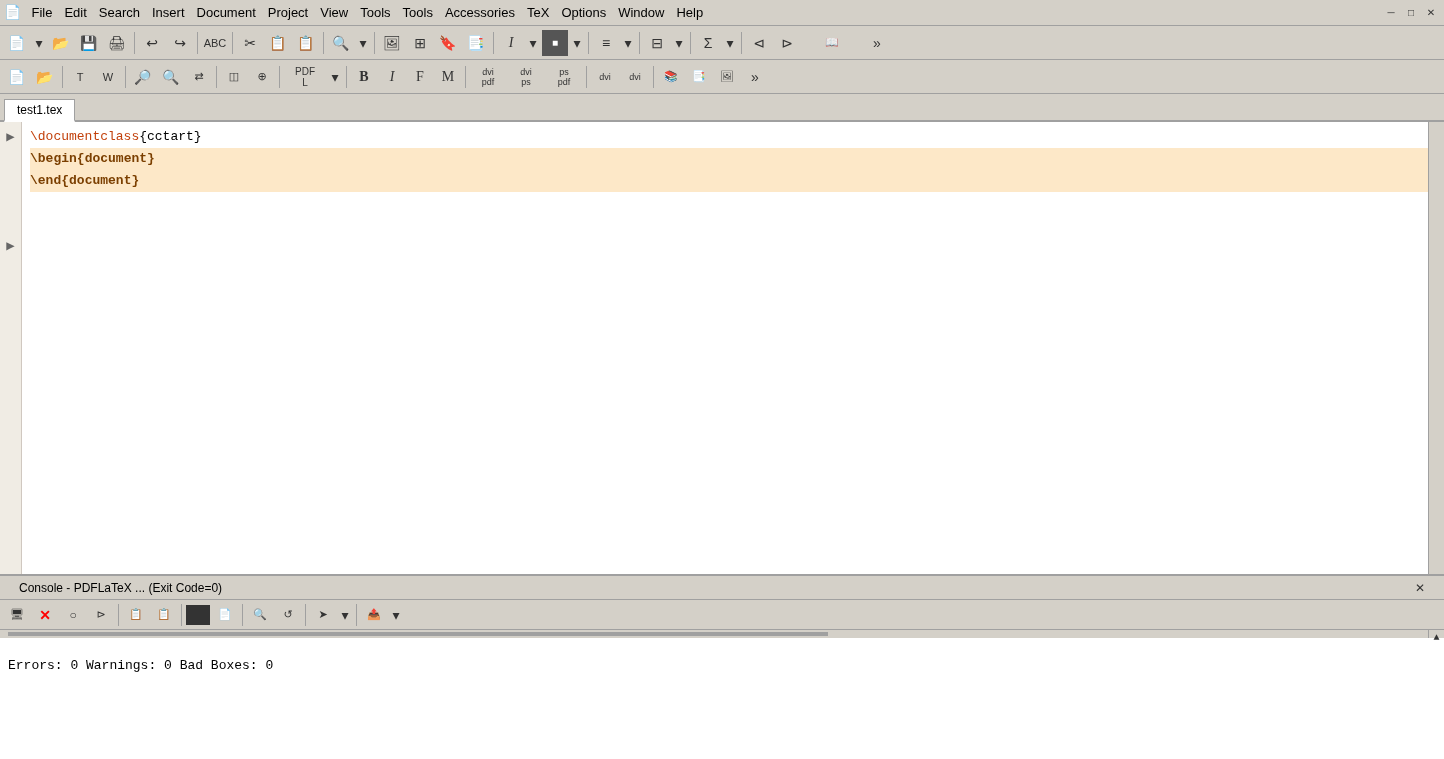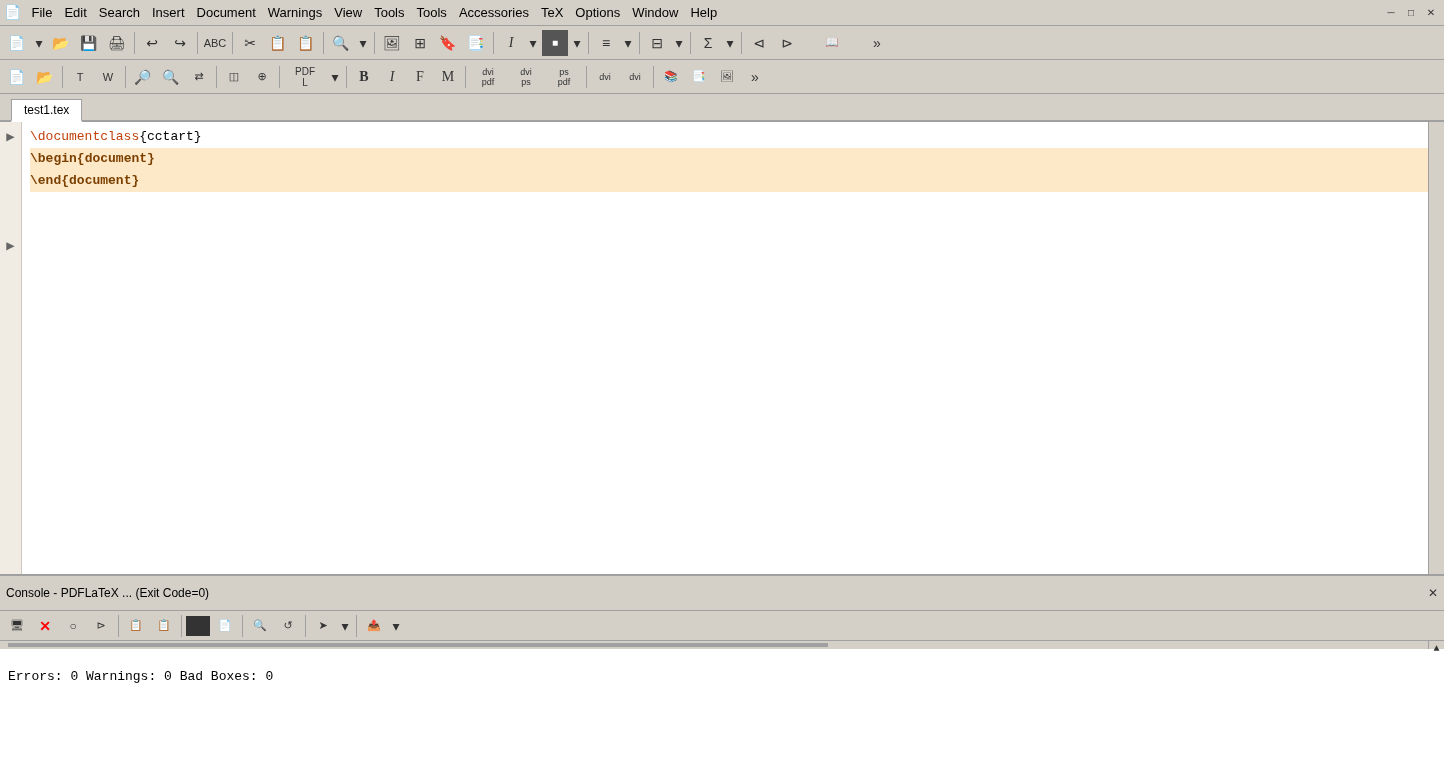--- a/index.html
+++ b/index.html
@@ -55,21 +55,21 @@
     .toolbar-btn-wide {
       width: 38px;
     }
 
     
     .tab-bar {
       display: flex;
       align-items: flex-end;
       background: #d4d0c8;
       border-bottom: 2px solid #a0a0a0;
-      padding: 3px 11px 0;
+      padding: 3px 4px 0;
       height: 28px;
     }
     .tab {
       padding: 3px 12px;
       font-size: 12px;
       font-family: Arial, sans-serif;
       background: #e8e4dc;
       border: 1px solid #a0a0a0;
       border-bottom: none;
       cursor: pointer;
@@ -155,22 +155,22 @@
       flex-direction: column;
       border-top: 2px solid #a0a0a0;
       background: #d4d0c8;
     }
     .console-header {
       display: flex;
       align-items: center;
       justify-content: space-between;
       background: #d4d0c8;
       border-bottom: 1px solid #a0a0a0;
-      padding: 2px 6px;
-      height: 35px;
+      padding: 2px 19px;
+      height: 24px;
       flex-shrink: 0;
     }
     .console-title {
       font-size: 12px;
       font-family: Arial, sans-serif;
       color: #000;
       font-weight: normal;
     }
     .console-close {
       font-size: 12px;
@@ -245,21 +245,21 @@
 
 <div class="main-layout">
 
   <div class="menu-bar">
     <span style="font-size:14px; margin-right:4px;">📄</span>
     <span class="menu-bar-item">File</span>
     <span class="menu-bar-item">Edit</span>
     <span class="menu-bar-item">Search</span>
     <span class="menu-bar-item">Insert</span>
     <span class="menu-bar-item">Document</span>
-    <span class="menu-bar-item">Warnings</span>
+    <span class="menu-bar-item">Project</span>
     <span class="menu-bar-item">View</span>
     <span class="menu-bar-item">Tools</span>
     <span class="menu-bar-item">Tools</span>
     <span class="menu-bar-item">Accessories</span>
     <span class="menu-bar-item">TeX</span>
     <span class="menu-bar-item">Options</span>
     <span class="menu-bar-item">Window</span>
     <span class="menu-bar-item">Help</span>
 
     <div style="margin-left:auto; display:flex; gap:2px;">

